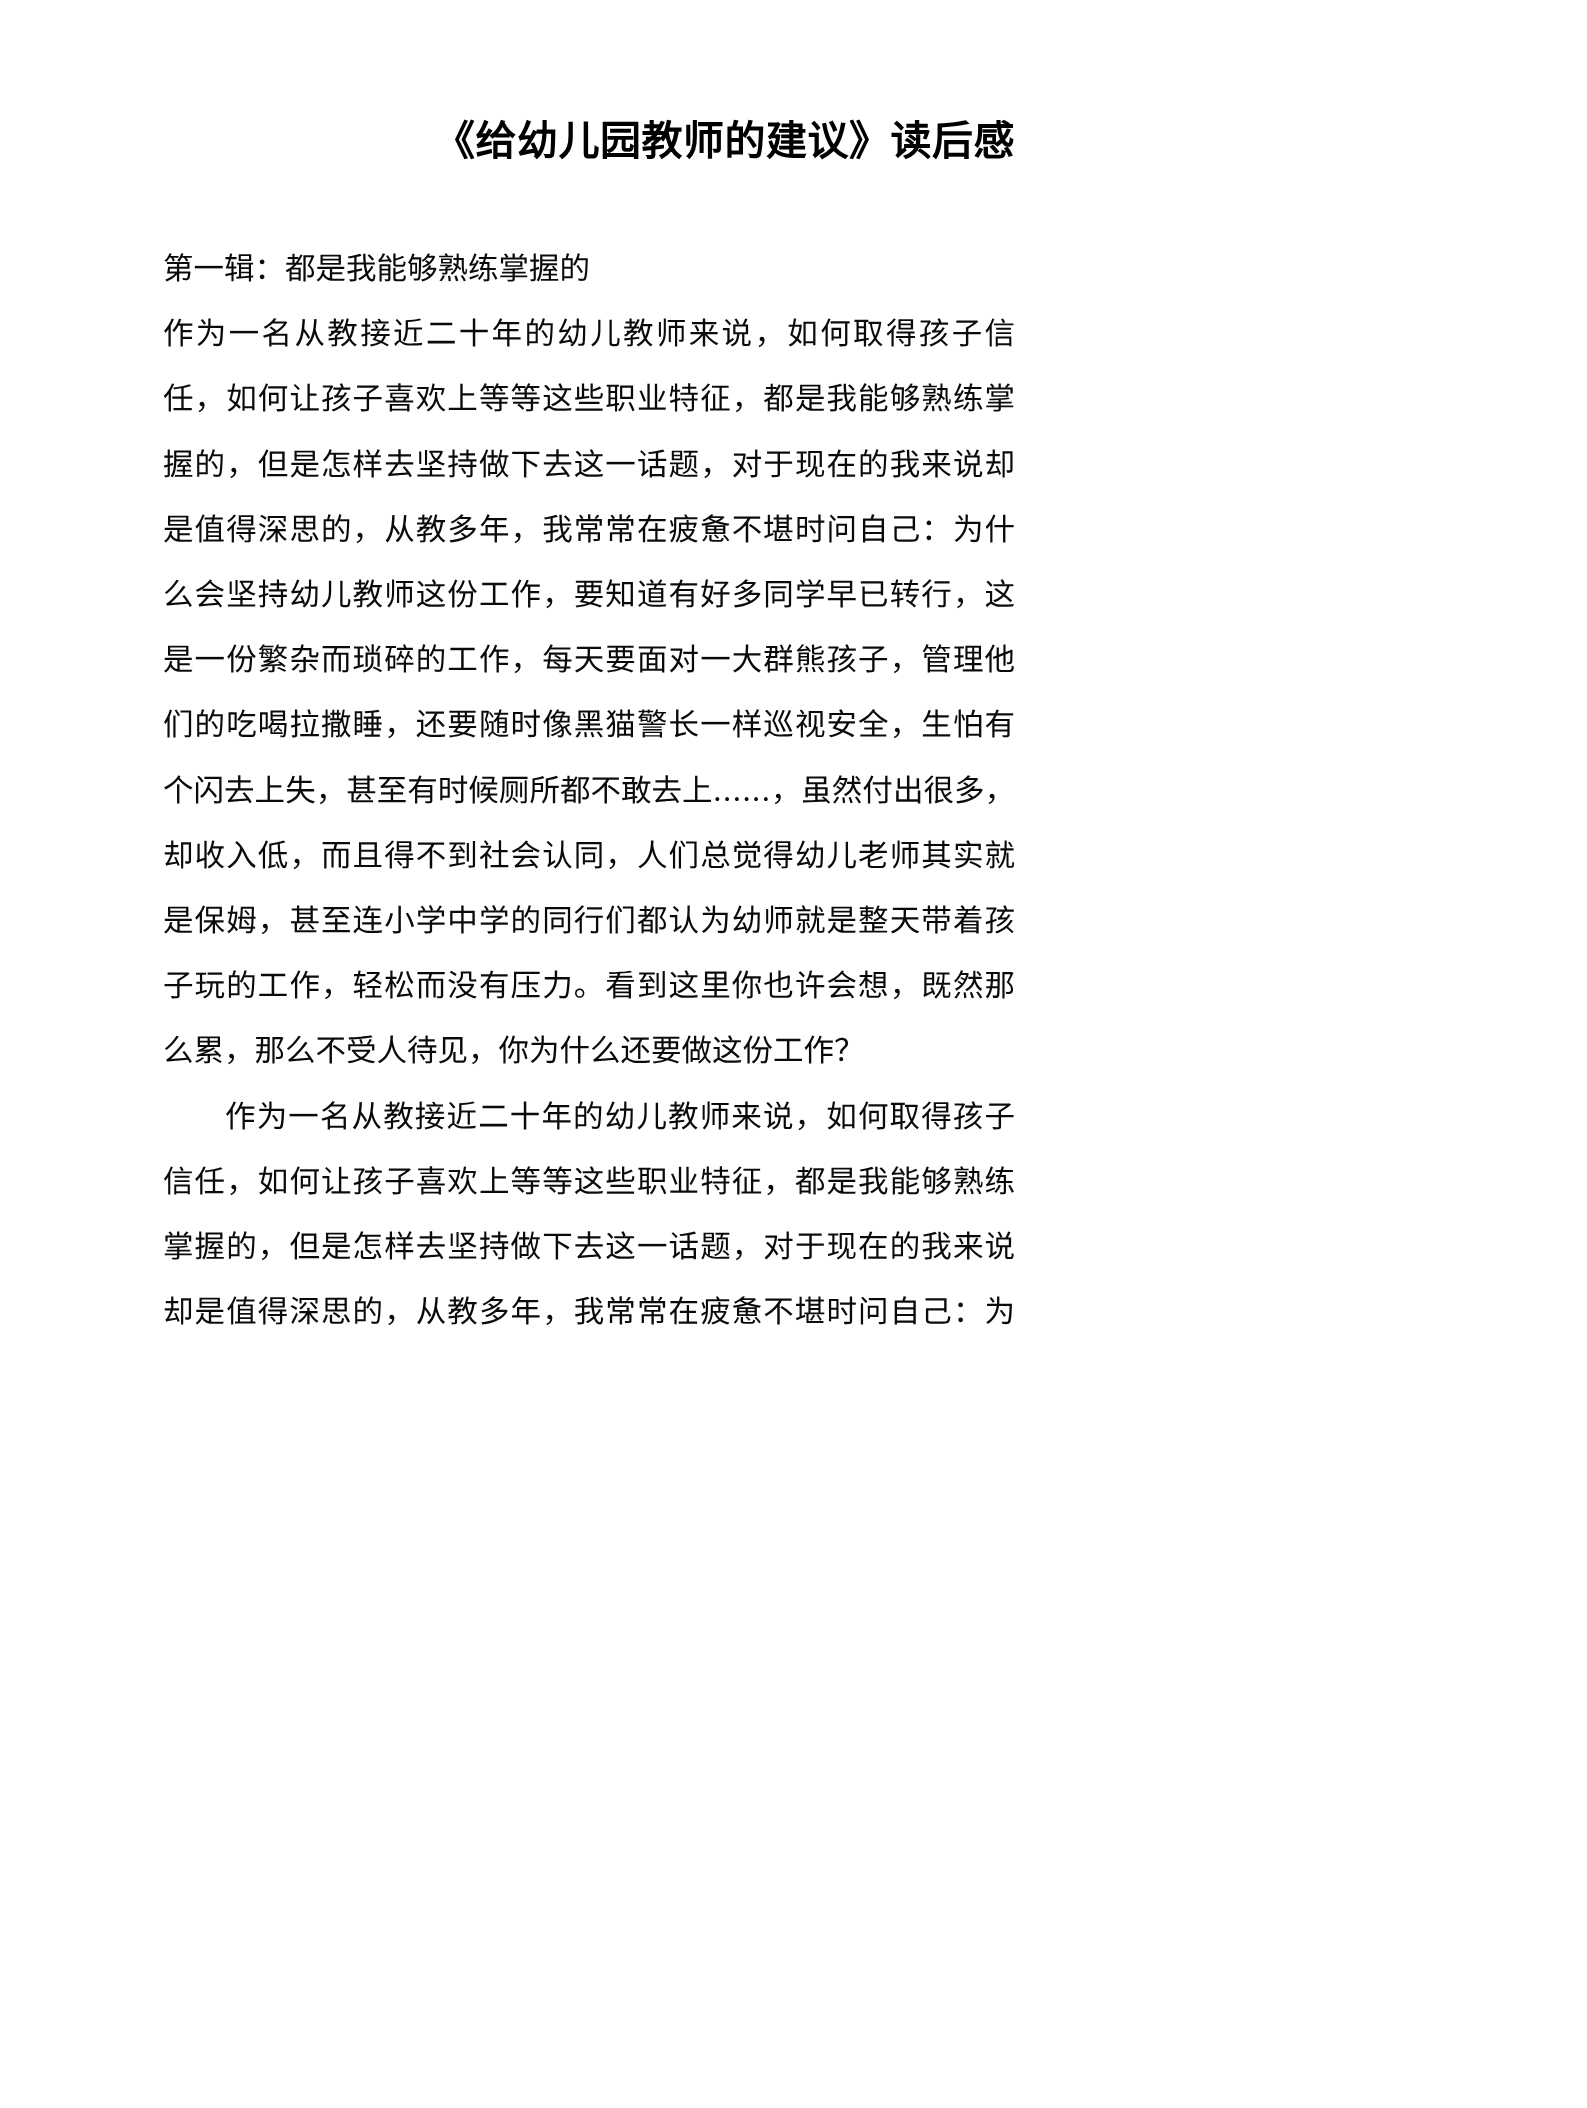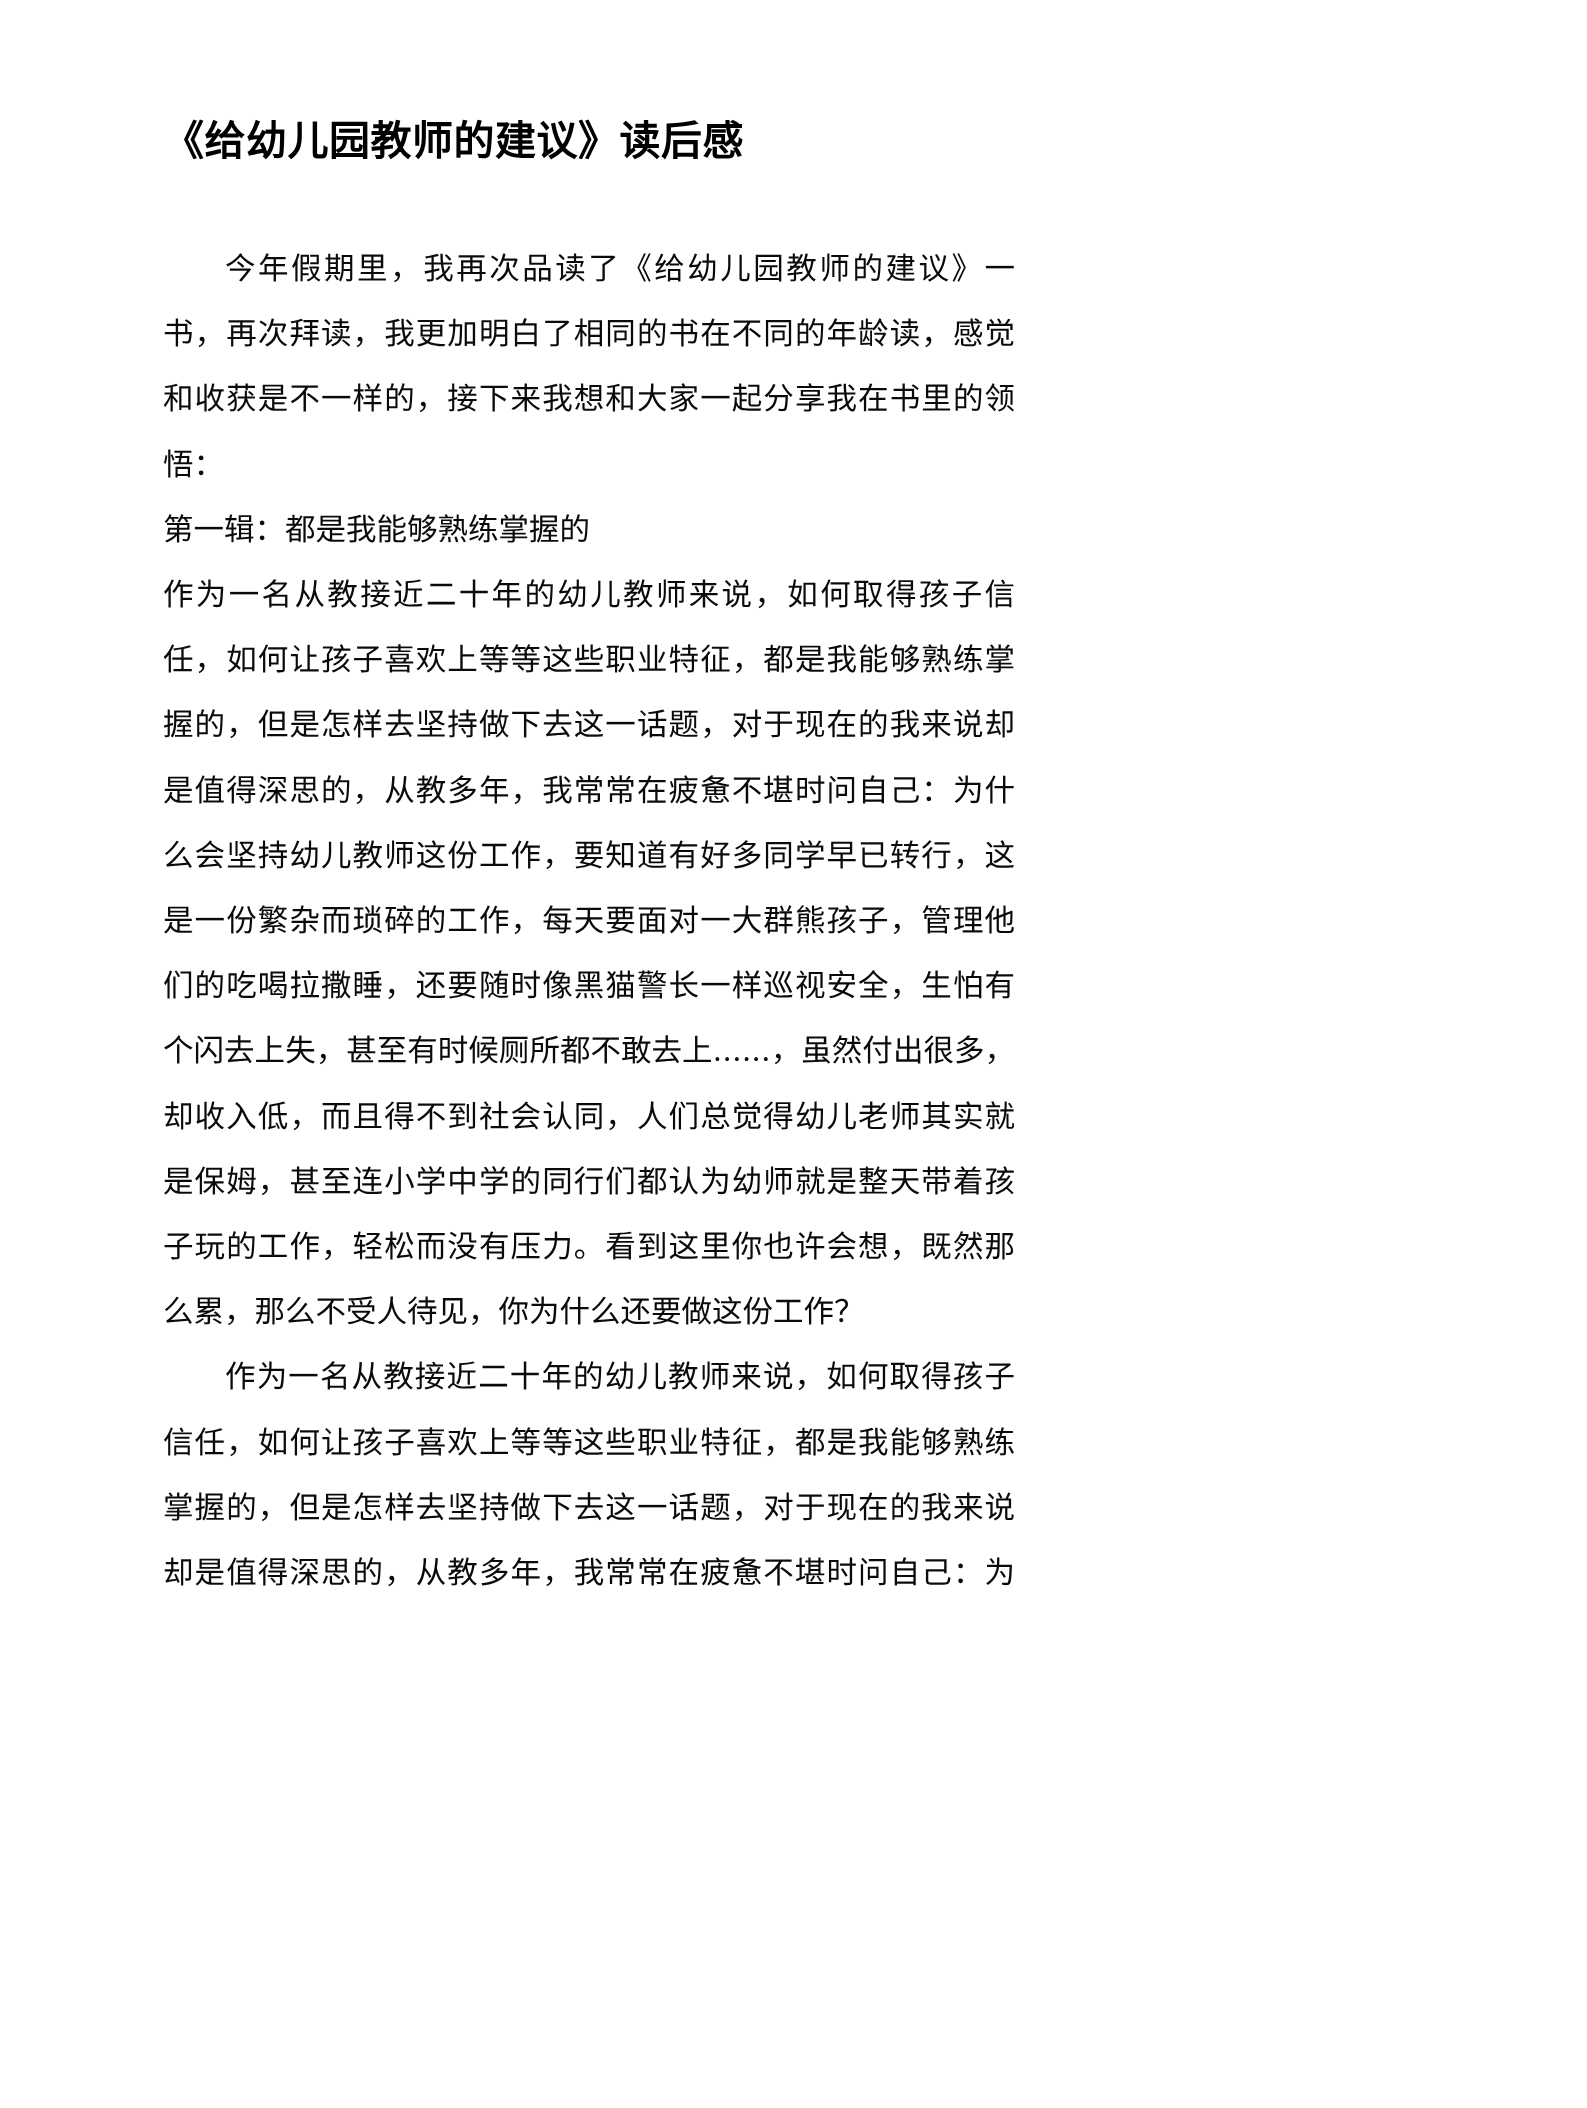--- a/index.html
+++ b/index.html
@@ -26,21 +26,21 @@
     left: 163px;
     top: 0;
     width: 852px;
   }
   .doc-title {
     font-family: "DejaVu Sans", "Liberation Sans", sans-serif;
     font-weight: 700;
     font-size: 41px;
     line-height: 1.0;
     letter-spacing: 0.5px;
-    text-align: left;
+    text-align: right;
     color: #000000;
     margin: 0;
     padding-top: 121px;
     padding-bottom: 0;
     white-space: nowrap;
   }
   .body-block {
     margin-top: 74px;
   }
   p.para {
@@ -71,21 +71,20 @@
 </head>
 <body>
 
 <div class="page">
   <div class="content">
 
     <h1 class="doc-title">《给幼儿园教师的建议》读后感</h1>
 
     <div class="body-block">
 
-      <p class="para indent-2">今年假期里，我再次品读了《给幼儿园教师的建议》一书，再次拜读，我更加明白了相同的书在不同的年龄读，感觉和收获是不一样的，接下来我想和大家一起分享我在书里的领悟：</p>
 
       <p class="para indent-1">第一辑：都是我能够熟练掌握的</p>
 
       <p class="para indent-1">作为一名从教接近二十年的幼儿教师来说，如何取得孩子信任，如何让孩子喜欢上等等这些职业特征，都是我能够熟练掌握的，但是怎样去坚持做下去这一话题，对于现在的我来说却是值得深思的，从教多年，我常常在疲惫不堪时问自己：为什么会坚持幼儿教师这份工作，要知道有好多同学早已转行，这是一份繁杂而琐碎的工作，每天要面对一大群熊孩子，管理他们的吃喝拉撒睡，还要随时像黑猫警长一样巡视安全，生怕有个闪去上失，甚至有时候厕所都不敢去上......，虽然付出很多，却收入低，而且得不到社会认同，人们总觉得幼儿老师其实就是保姆，甚至连小学中学的同行们都认为幼师就是整天带着孩子玩的工作，轻松而没有压力。看到这里你也许会想，既然那么累，那么不受人待见，你为什么还要做这份工作？</p>
 
       <p class="para indent-2 clip-bottom">作为一名从教接近二十年的幼儿教师来说，如何取得孩子信任，如何让孩子喜欢上等等这些职业特征，都是我能够熟练掌握的，但是怎样去坚持做下去这一话题，对于现在的我来说却是值得深思的，从教多年，我常常在疲惫不堪时问自己：为什么会坚持幼儿教师这份工作，要知道有好多同学早已转行，这是一份繁杂而琐碎的工作，每天</p>
 
     </div>
   </div>
 </div>

